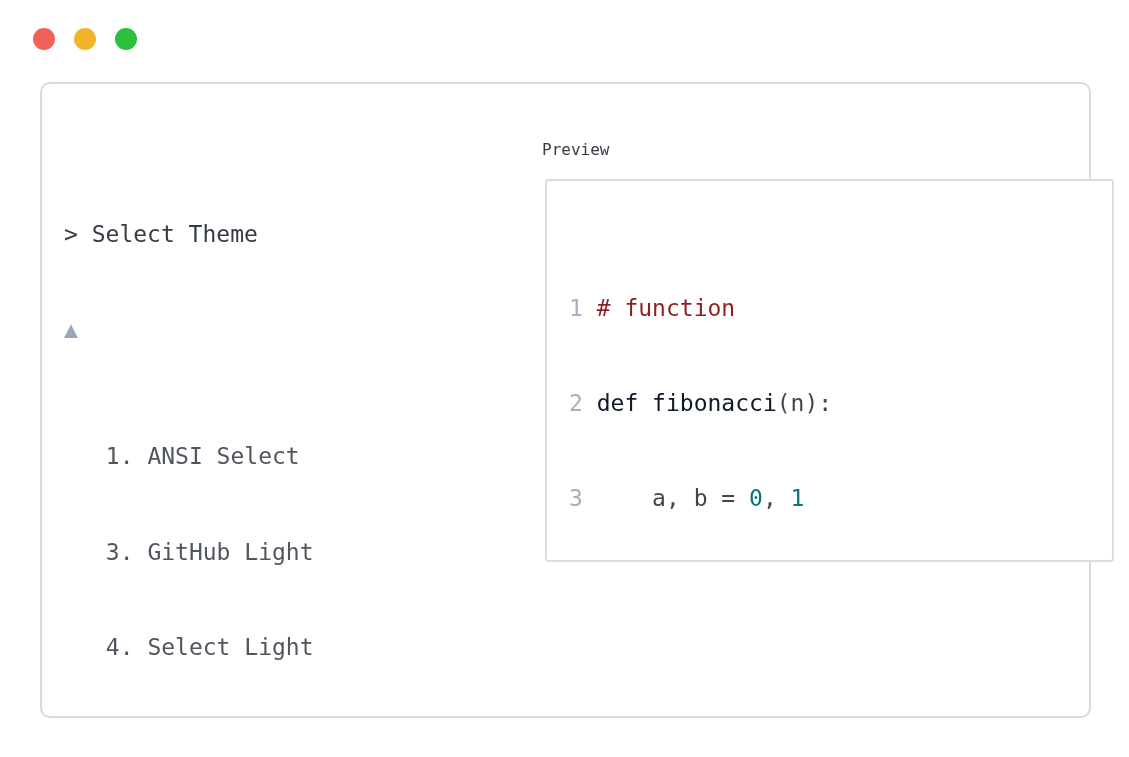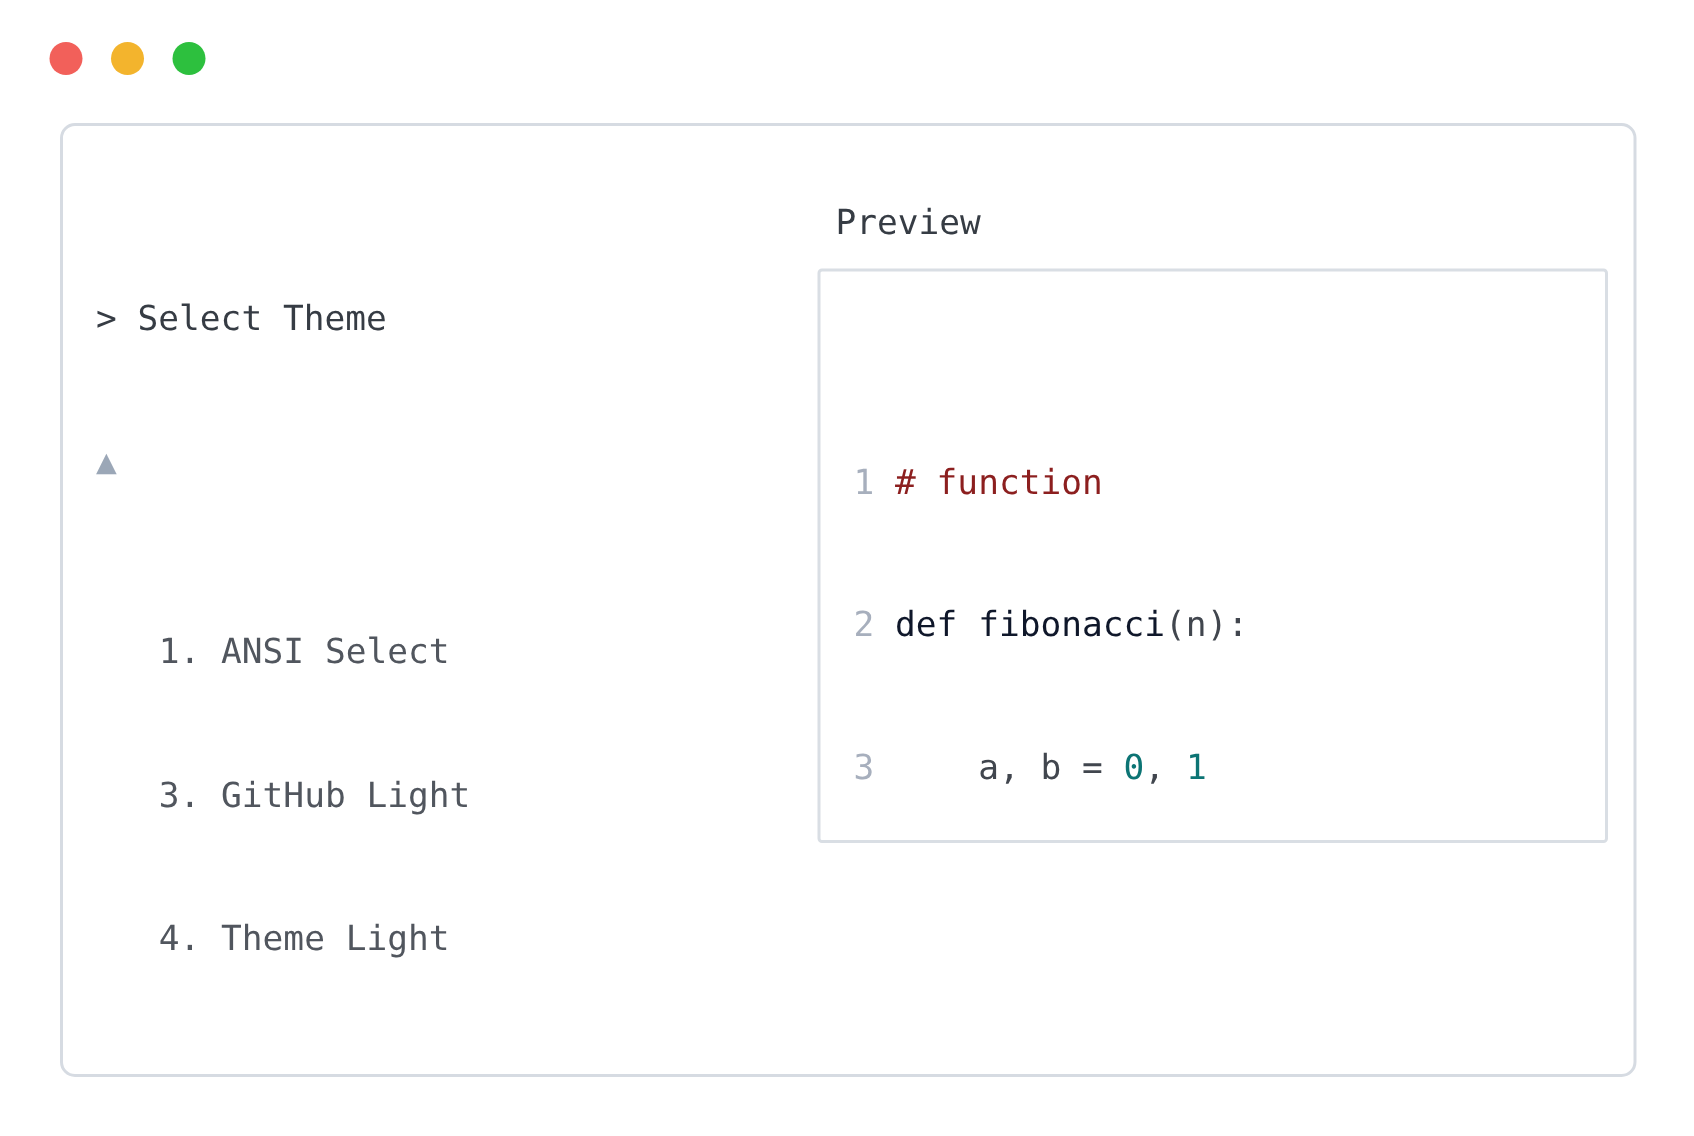--- a/index.html
+++ b/index.html
@@ -26,39 +26,39 @@
     border: 2px solid #d6dbe2; border-radius: 10px;
     background: #ffffff;
   }
 
   .leftcol {
     position: absolute; left: 22px; top: 50px;
     font-size: 23px; line-height: 31.8px;
     color: #51565e; white-space: pre;
   }
   .tline { height: 31.8px; }
-  .prompt { color: #363c44; }
+  .prompt { color: #363c44; margin-top: 21px; }
   .arrow-up { color: #9ba7b7; }
 
   .row { position: relative; padding-left: 28px; height: 31.8px; }
   .num { display: inline-block; width: 3ch; text-align: right; }
   .name { margin-left: 1ch; }
   .suffix:not(:empty) { margin-left: 1ch; color: #a7afbd; }
 
   
   .preview-label {
     position: absolute; left: 500px; top: 50px;
-    font-size: 23px; line-height: 31.8px; color: #363c44; margin-left: 15px;
+    font-size: 16px; line-height: 31.8px; color: #363c44;
   }
   .preview-box {
     position: absolute; left: 503px; top: 95px;
-    width: 527px; height: 383px;
+    width: 569px; height: 383px;
     border: 2px solid #d9dee4; border-radius: 3px;
     background: #ffffff;
-    padding: 62px 0 0 22px;
+    padding: 48px 0 0 22px;
     font-size: 23px; line-height: 31.8px;
     color: #41464e; white-space: pre; overflow: hidden;
   }
   .line { height: 31.8px; }
   .ln { display: inline-block; min-width: 1ch; text-align: right;
         color: #a7afbd; margin-right: 1ch; }
   .seg-comment { color: #8c1f1f; }
   .seg-kw  { color: #0f172a; }
   .seg-fn  { color: #0f172a; }
   .seg-num { color: #0c7474; }
@@ -74,21 +74,21 @@
 </div>
 
 <div class="dialog">
 
   <div class="leftcol">
     <div class="tline prompt">&gt; Select Theme</div>
     <div class="tline arrow-up">▲</div>
 
     <div class="row"><span class="num">1.</span><span class="name">ANSI Select</span><span class="suffix"></span></div>
     <div class="row"><span class="num">3.</span><span class="name">GitHub Light</span><span class="suffix"></span></div>
-    <div class="row"><span class="num">4.</span><span class="name">Theme Light</span><span class="suffix"></span></div>
+    <div class="row"><span class="num">4.</span><span class="name">Select Light</span><span class="suffix"></span></div>
     
     
     
     
     
     
     
     
 
     

